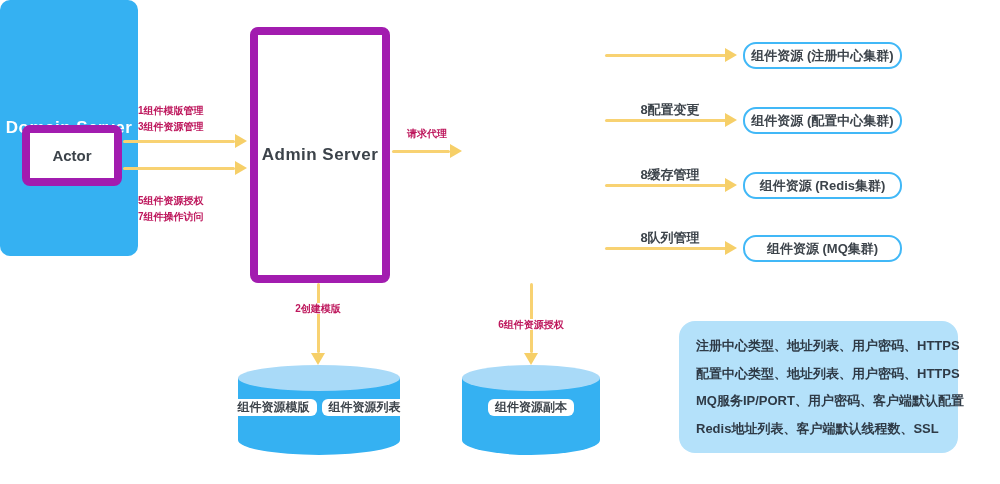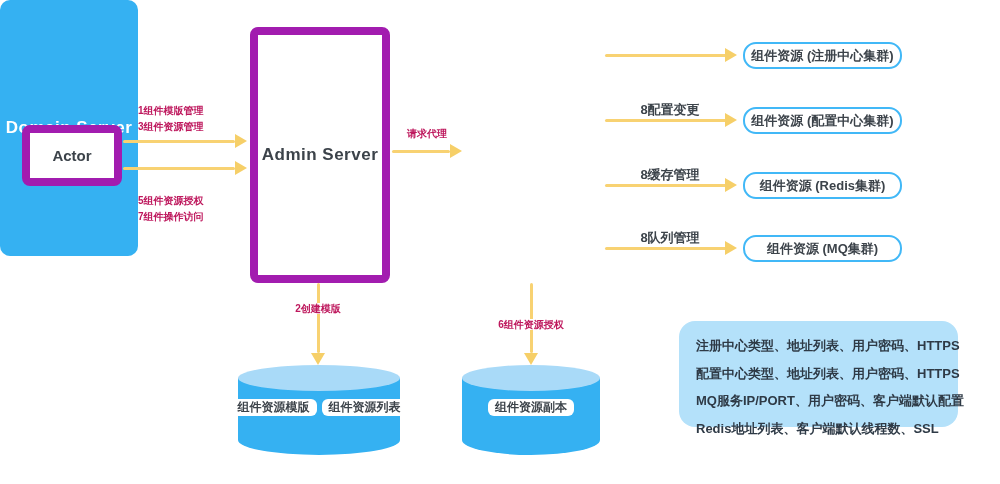--- a/index.html
+++ b/index.html
@@ -92,21 +92,21 @@
     display: flex; justify-content: center; gap: 5px;
   }
   .pill {
     background: #ffffff; border-radius: 6px;
     padding: 0 7px;
     color: #3c434a; font-size: 12px; font-weight: 600; white-space: nowrap;
   }
 
   
   .info-box {
-    position: absolute; left: 679px; top: 321px; width: 279px; height: 106px;
+    position: absolute; left: 679px; top: 321px; width: 279px; height: 132px;
     background: #b4e1fa; border-radius: 16px;
     padding: 11px 12px 4px 17px;
   }
   .info-line {
     color: #2e3a46; font-size: 13px; font-weight: 600;
     line-height: 27.5px; white-space: nowrap;
   }
 </style>
 </head>
 <body>

